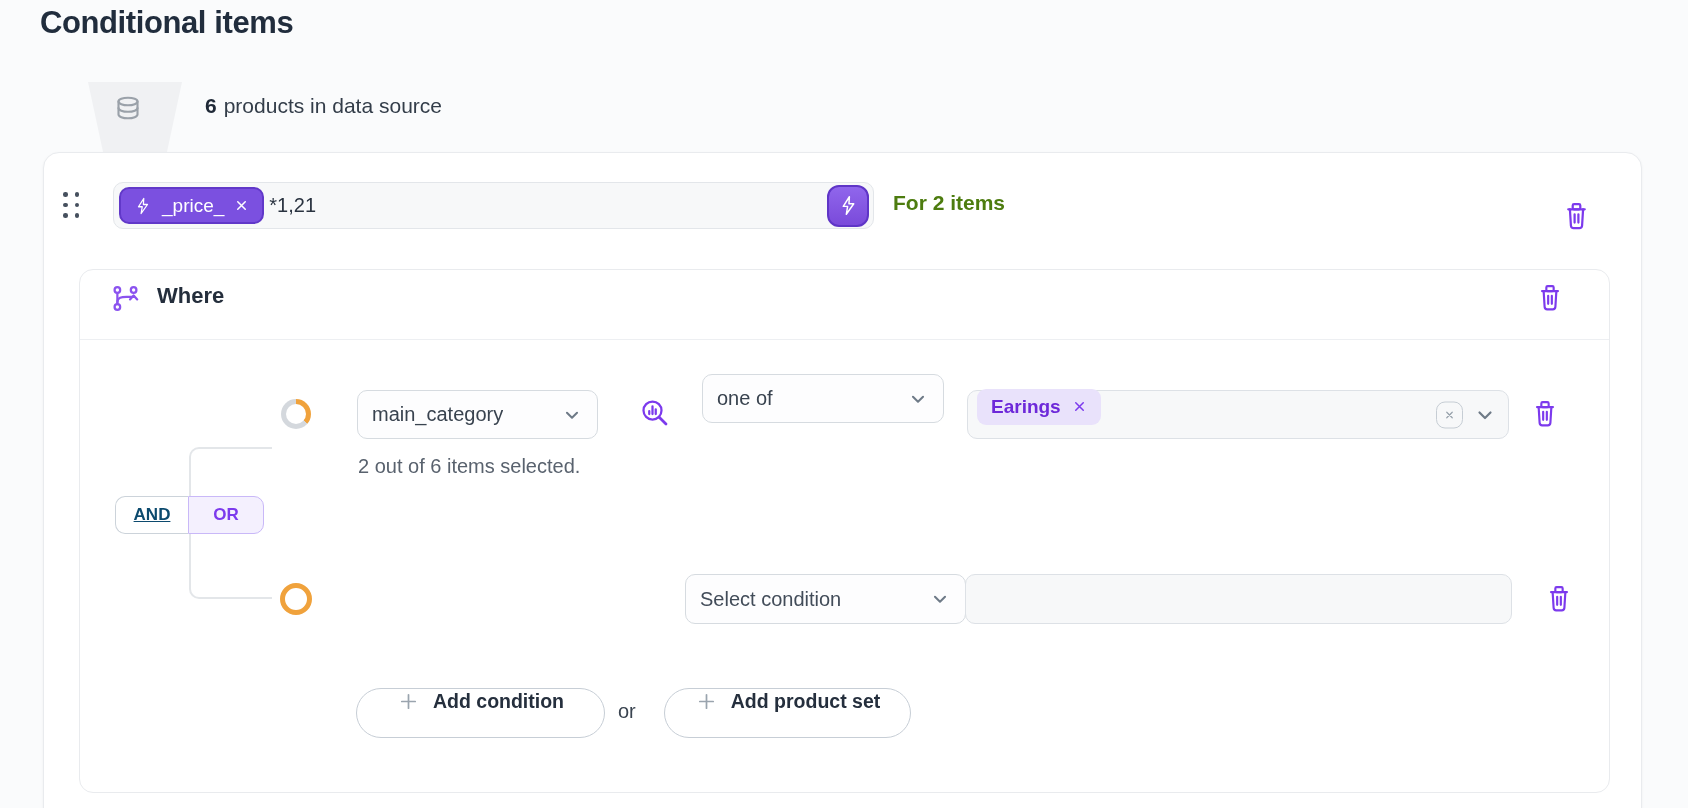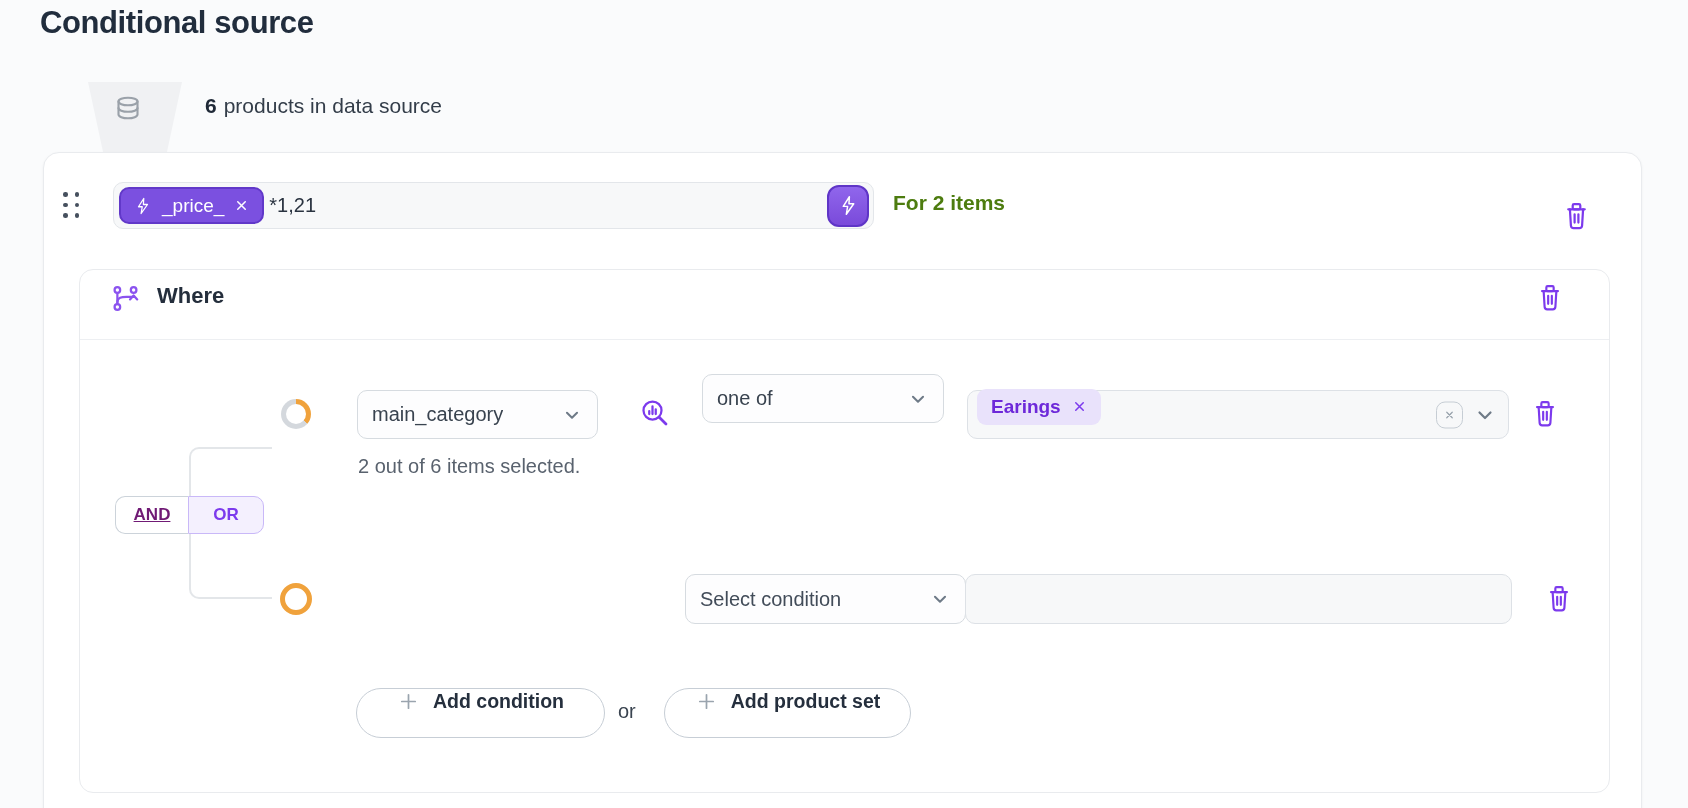--- a/index.html
+++ b/index.html
@@ -75,21 +75,21 @@
     position:absolute; left:109px; top:177px; width:83px; height:49px;
     border-left:2px solid #e3e6e9; border-top:2px solid #e3e6e9; border-top-left-radius:10px;
   }
   .elbow-bottom {
     position:absolute; left:109px; top:264px; width:83px; height:65px;
     border-left:2px solid #e3e6e9; border-bottom:2px solid #e3e6e9; border-bottom-left-radius:10px;
   }
 
   .logic-toggle { position:absolute; left:35px; top:226px; display:flex; height:38px; }
   .seg { display:flex; align-items:center; justify-content:center; font-size:17px; font-weight:bold; cursor:pointer; }
-  .seg-and { width:73px; background:#fff; border:1px solid #ccd3da; border-right:none; border-radius:10px 0 0 10px; color:#701a75;text-decoration:underline; }
+  .seg-and { width:73px; background:#fff; border:1px solid #ccd3da; border-right:none; border-radius:10px 0 0 10px; color:#0c4a6e;text-decoration:underline; }
   .seg-or  { width:76px; background:#f4f0fe; border:1px solid #c9b8f8; border-radius:0 10px 10px 0; color:#7c3aed; }
 
   .donut {
     position:absolute; left:201px; top:129px; width:30px; height:30px; border-radius:50%;
     background:conic-gradient(#f0a23c 0deg 130deg, #d4d8dd 130deg 360deg);
   }
   .donut::after { content:""; position:absolute; inset:5px; background:#fff; border-radius:50%; }
   .ring {
     position:absolute; left:200px; top:313px; width:32px; height:32px;
     border:5px solid #f0a23c; border-radius:50%;
@@ -142,21 +142,21 @@
     font-size:19.5px; font-weight:bold; color:#252f3d; cursor:pointer;
     font-family:"Liberation Sans", sans-serif;
   }
   .btn-add-cond { left:276px; width:249px; }
   .btn-add-set  { left:584px; width:247px; }
   .or-text { position:absolute; left:538px; top:430px; font-size:20px; color:#3a4450; }
 </style>
 </head>
 <body>
 
-<div class="page-title">Conditional source</div>
+<div class="page-title">Conditional items</div>
 
 <div class="funnel"></div>
 <span class="db-icon">
   <svg width="30" height="30" viewBox="0 0 24 24" fill="none" stroke="#9aa1a9" stroke-width="1.7" stroke-linecap="round">
     <ellipse cx="12" cy="6.8" rx="7.6" ry="3"></ellipse>
     <path d="M4.4 6.8 V17.2 c0 1.66 3.4 3 7.6 3 s7.6 -1.34 7.6 -3 V6.8"></path>
     <path d="M4.4 12 c0 1.66 3.4 3 7.6 3 s7.6 -1.34 7.6 -3"></path>
   </svg>
 </span>
 <div class="ds-label">

